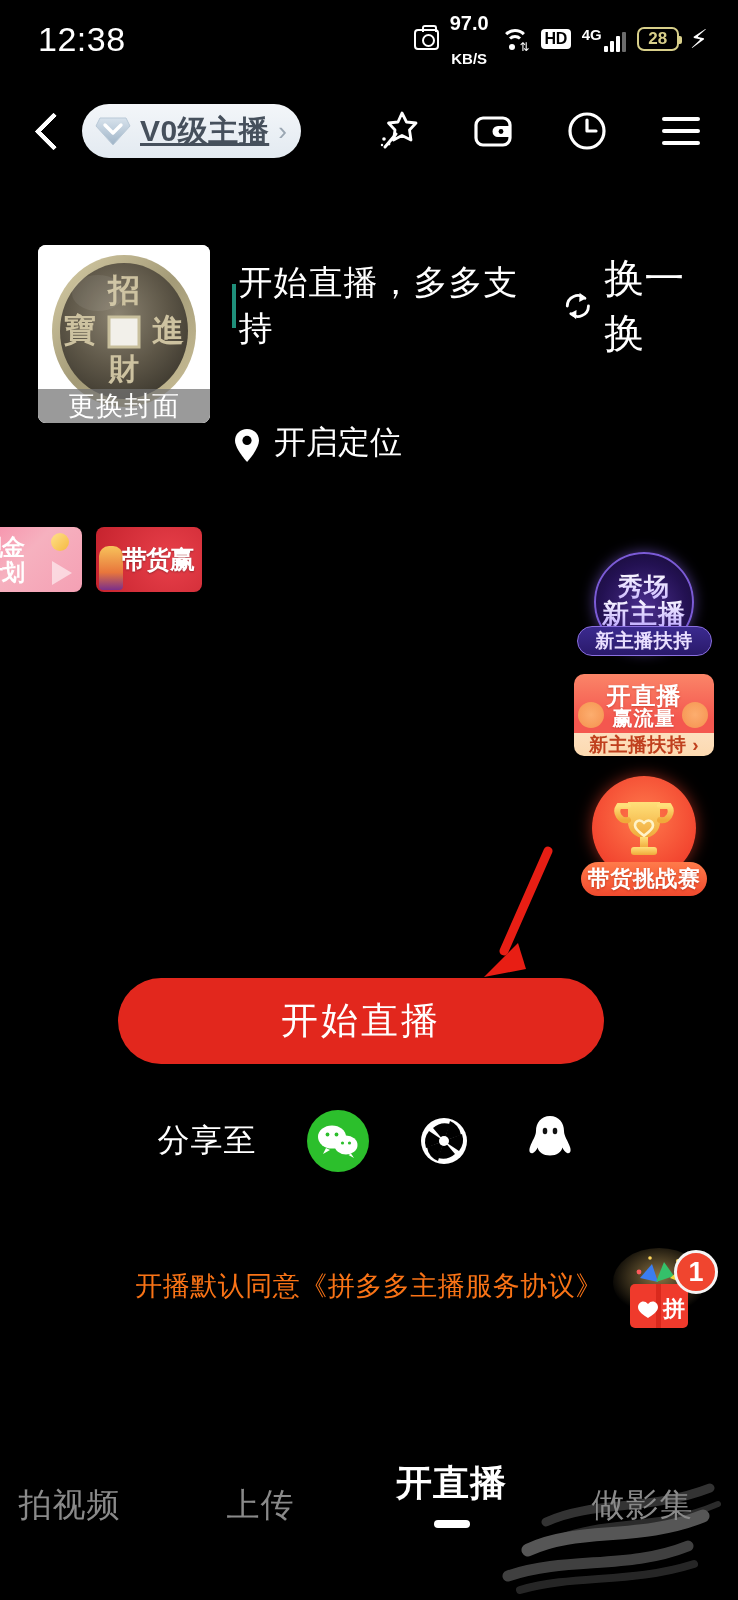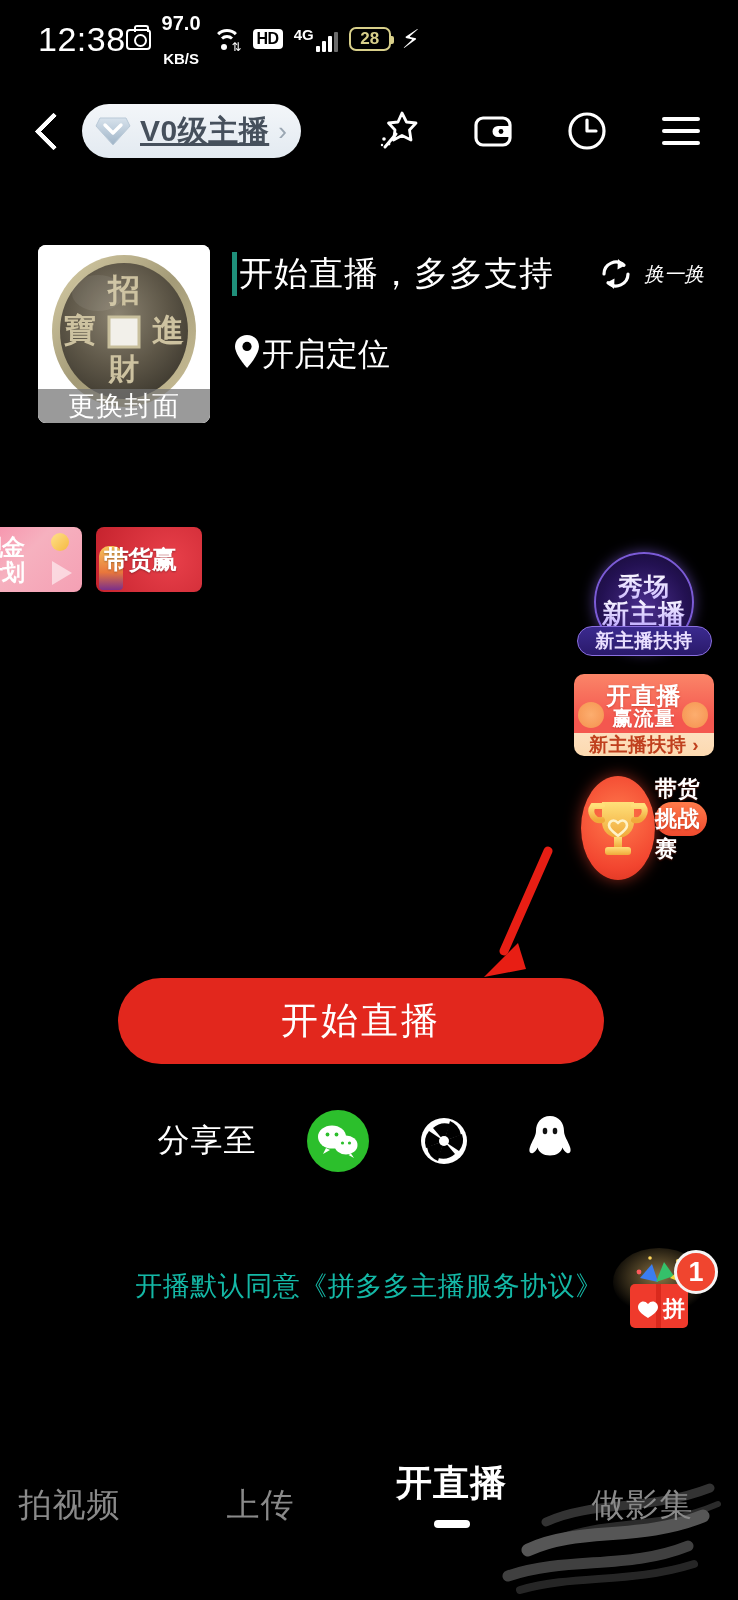--- a/index.html
+++ b/index.html
@@ -6,21 +6,21 @@
   html,body { background:#000; }
   body {
     width:738px; height:1600px;
     font-family:"Liberation Sans","DejaVu Sans",sans-serif;
     color:#fff; position:relative; overflow:hidden;
   }
 
   
   .statusbar{
     position:absolute; top:0; left:0; width:738px; height:78px;
-    display:flex; align-items:center; 
+    display:flex; align-items:center; justify-content:space-between;
     padding:0 30px 0 38px;
   }
   .clock{ font-size:34px; letter-spacing:.5px; font-weight:400; }
   .sb-right{ display:flex; align-items:center; gap:11px; }
   .sb-cam{ width:25px; height:21px; border:2.5px solid #fff; border-radius:4px; position:relative; }
   .sb-cam::before{ content:""; position:absolute; top:-6px; left:6px; width:11px; height:5px; border:2.5px solid #fff; border-bottom:none; border-radius:3px 3px 0 0; }
   .sb-cam::after{ content:""; position:absolute; top:3.5px; left:6px; width:9px; height:9px; border:2.5px solid #fff; border-radius:50%; }
   .sb-speed{ display:flex; flex-direction:column; align-items:center; line-height:1; }
   .sb-speed .v{ font-size:20px; font-weight:700; }
   .sb-speed .u{ font-size:15px; font-weight:700; margin-top:18px; }
@@ -75,32 +75,32 @@
   .cover-label{
     position:absolute; left:0; right:0; bottom:0; height:34px;
     background:rgba(115,115,115,.72); color:#fff; font-size:27px;
     display:flex; align-items:center; justify-content:center; letter-spacing:1px;
   }
   .rightcol{ margin-left:22px; flex:1; padding-top:6px; }
   .titleline{ display:flex; align-items:center; }
   .caret{ width:5px; height:44px; background:#1f8f7a; margin-right:2px; }
   .title-txt{ font-size:34px; letter-spacing:1px; }
   .refresh{ display:flex; align-items:center; gap:10px; margin-left:44px; }
-  .refresh-txt{ font-size:20px;font-style:italic; }
-  .locrow{ display:flex; align-items:flex-start; margin-top:36px; }
+  .refresh-txt{ font-size:40px; }
+  .locrow{ display:flex; align-items:flex-end; gap:12px; margin-top:60px; }
   .loc-txt{ font-size:32px; }
 
   
   .leftpromos{ position:absolute; top:527px; left:-24px; display:flex; gap:14px; }
   .lp{ width:106px; height:65px; border-radius:8px; overflow:hidden; position:relative; }
   .lp1{ background:linear-gradient(135deg,#f78ca8 0%,#f6b1bf 45%,#f5a0b4 100%); }
   .lp2{ background:radial-gradient(circle at 70% 50%,#e8404a 0%,#c6232e 100%); }
   .lp-t{ position:absolute; inset:0; display:flex; flex-direction:column; justify-content:center;
     font-size:23px; font-weight:900; color:#fff; letter-spacing:-1px; line-height:1.05; padding-left:4px; }
-  .lp2 .lp-t{ font-size:25px; justify-content:center; padding-left:8px; text-shadow:0 1px 2px rgba(0,0,0,.3); }
+  .lp2 .lp-t{ font-size:25px; justify-content:center; padding-left:26px; text-shadow:0 1px 2px rgba(0,0,0,.3); }
   .lp1 .play{ position:absolute; right:10px; bottom:7px; width:0;height:0;
     border-left:20px solid rgba(255,255,255,.55); border-top:12px solid transparent; border-bottom:12px solid transparent; }
   .lp1 .coin-d{ position:absolute; right:13px; top:6px; width:18px;height:18px;border-radius:50%;
     background:linear-gradient(135deg,#ffe08a,#f5b942); }
   .lp2 .fig{ position:absolute; left:3px; bottom:2px; width:24px; height:44px;
     background:linear-gradient(180deg,#f7c35b 0%,#e8763c 60%,#7b2f8a 100%); border-radius:10px 10px 4px 4px; }
 
   
   .rightpromos{ position:absolute; right:24px; top:552px; width:140px; display:flex; flex-direction:column; align-items:center; }
   .rp1{ width:125px; height:100px; position:relative; }
@@ -125,21 +125,21 @@
   .rp2{ margin-top:22px; width:140px; height:82px; border-radius:10px; overflow:hidden;
     background:linear-gradient(180deg,#fb8568 0%,#f4574f 55%,#f4574f 72%,#fde0bf 72%,#fcd9b0 100%); position:relative; }
   .rp2 .l1,.rp2 .l2{ position:absolute; left:0; right:0; text-align:center; color:#fff; font-weight:900; letter-spacing:1px; text-shadow:0 1px 2px rgba(180,40,20,.5); }
   .rp2 .l1{ top:6px; font-size:24px; }
   .rp2 .l2{ top:31px; font-size:20px; }
   .rp2 .bar{ position:absolute; left:0; right:0; bottom:0; height:23px; display:flex; align-items:center; justify-content:center;
     font-size:19px; font-weight:900; color:#c0401e; letter-spacing:.5px; }
   .rp2 .dot-l,.rp2 .dot-r{ position:absolute; top:28px; width:26px;height:26px;border-radius:50%;
     background:radial-gradient(circle,#ffc978,#f5a44e); opacity:.75; }
   .rp2 .dot-l{ left:4px; } .rp2 .dot-r{ right:6px; }
-  .rp3{ margin-top:20px; width:126px; position:relative; display:flex; flex-direction:row; align-items:center; }
+  .rp3{ margin-top:20px; width:126px; position:relative; display:flex; flex-direction:column; align-items:center; }
   .rp3 .circ{ width:104px; height:104px; border-radius:50%;
     background:radial-gradient(circle at 50% 40%,#ff7a4d 0%,#f2452f 70%,#d93320 100%);
     display:flex; align-items:center; justify-content:center;
     box-shadow:0 0 16px rgba(242,69,47,.55); }
   .rp3 .lbl{ margin-top:-18px; width:126px; height:34px; border-radius:17px;
     background:linear-gradient(180deg,#ff7b4a,#f04a2e);
     display:flex; align-items:center; justify-content:center;
     font-size:22px; font-weight:900; color:#fff; letter-spacing:.5px; text-shadow:0 1px 2px rgba(150,30,10,.5); }
 
   
@@ -155,21 +155,21 @@
 
   
   .sharerow{ position:absolute; top:1110px; left:0; width:738px;
     display:flex; align-items:center; justify-content:center; gap:44px; }
   .share-label{ font-size:32px; letter-spacing:1px; margin-right:6px; }
   .sh-ic{ width:62px; height:62px; display:flex; align-items:center; justify-content:center; }
   .wechat{ width:62px;height:62px;border-radius:50%;background:#2cbf2c; display:flex;align-items:center;justify-content:center; }
 
   
   .agreement{ position:absolute; top:1268px; left:0; width:738px; text-align:center;
-    font-size:27px; color:#14b8a6; letter-spacing:.5px; }
+    font-size:27px; color:#f97316; letter-spacing:.5px; }
 
   
   .giftbox{ position:absolute; right:24px; top:1236px; width:110px; height:110px; }
   .gb-badge{
     position:absolute; right:-4px; top:14px; width:44px;height:44px;border-radius:50%;
     background:#f0452f; border:3px solid #f5f5f5; color:#fff; font-size:27px; font-weight:700;
     display:flex;align-items:center;justify-content:center;
   }
 
   

